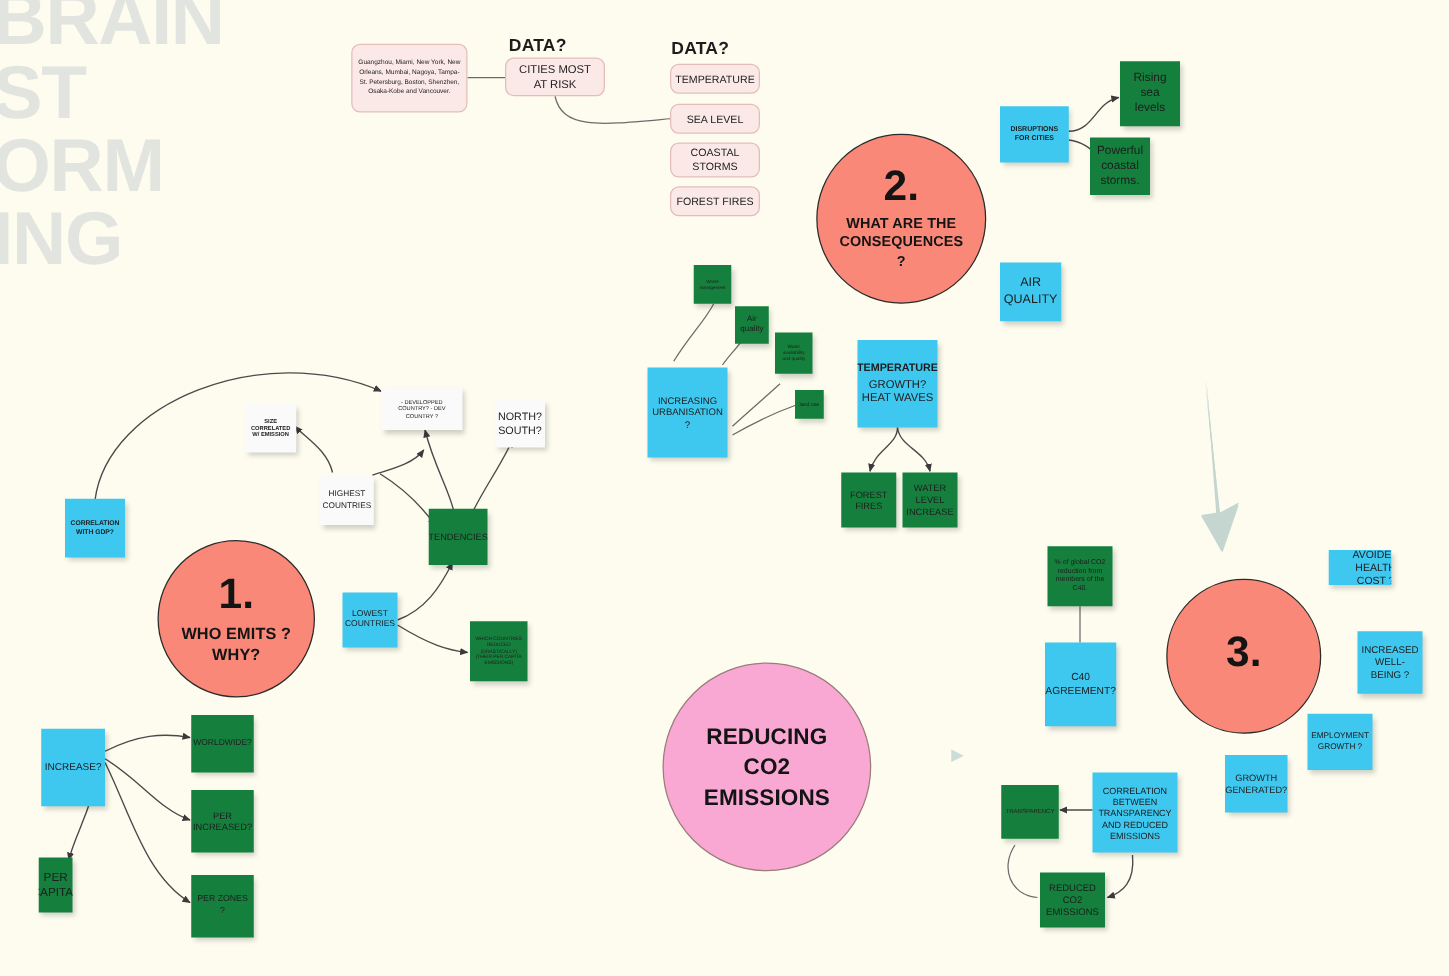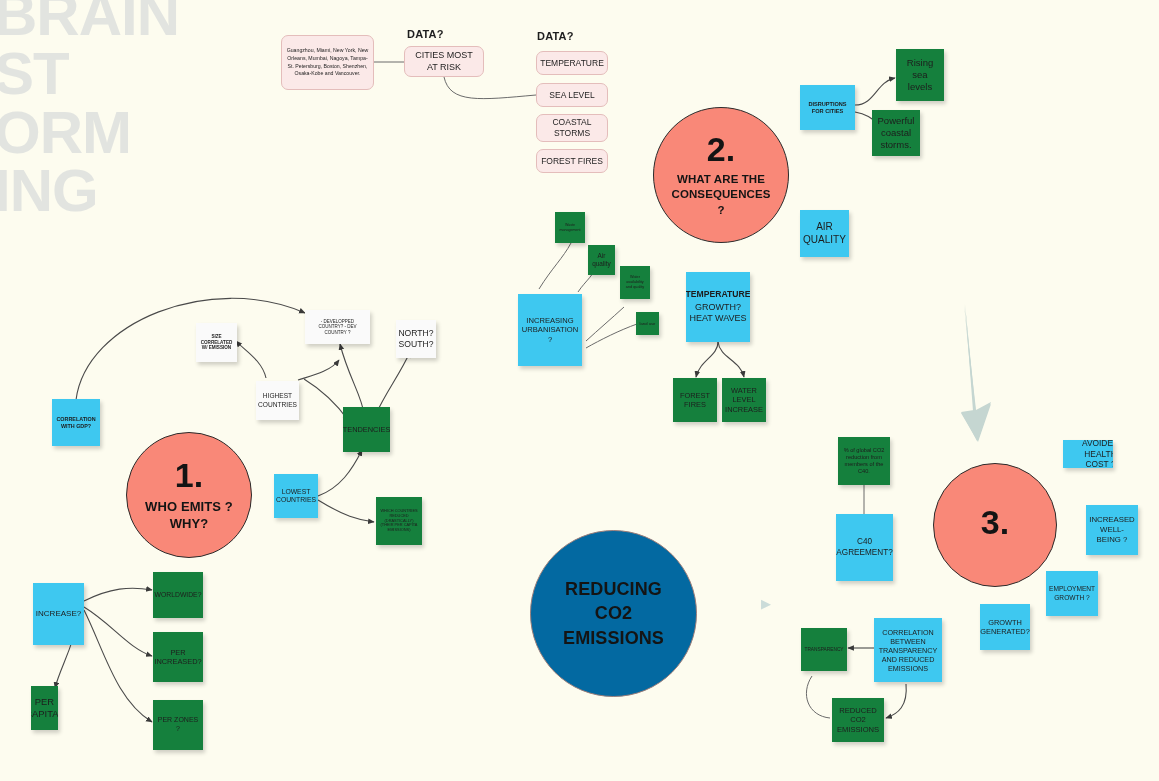--- a/index.html
+++ b/index.html
@@ -24,21 +24,21 @@
   }
 
   
   .circle{
     position:absolute;border-radius:50%;
     display:flex;flex-direction:column;
     align-items:center;justify-content:center;
     text-align:center;box-sizing:border-box;
   }
   .circle.coral{background:#F98878;border:1.6px solid #2b2b2b;}
-  .circle.pink{background:#0369a1;border:1.3px solid #9a7d7a;}
+  .circle.pink{background:#f9a8d4;border:1.3px solid #9a7d7a;}
   .circle .num{font-size:34px;font-weight:bold;color:#141414;line-height:1;margin-bottom:6px;}
   .circle .cap{font-size:11.5px;font-weight:bold;color:#141414;line-height:1.32;padding:0 14px;letter-spacing:.1px;}
   .circle.pink .cap{font-size:18px;line-height:1.35;padding:0 22px;}
 
   
   .note{
     position:absolute;box-sizing:border-box;
     display:flex;align-items:center;justify-content:center;
     text-align:center;
     color:#1d1d1d;
@@ -53,21 +53,21 @@
 
   
   .pill{
     position:absolute;box-sizing:border-box;
     background:#FBE9E8;border:1px solid #E4BDBB;border-radius:7px;
     display:flex;align-items:center;justify-content:center;
     text-align:center;color:#1d1d1d;line-height:1.25;
     padding:2px 4px;
   }
   .lbl{
-    position:absolute;font-size:11px;font-weight:bold;color:#1d1d1d;
+    position:absolute;font-size:14px;font-weight:bold;color:#1d1d1d;
     letter-spacing:.2px;
   }
 
   svg.wires{position:absolute;left:0;top:0;width:1159px;height:781px;pointer-events:none;}
   .wire{fill:none;stroke:#4a4a4a;stroke-width:1.1;}
   .wire-thin{fill:none;stroke:#6b6b6b;stroke-width:1;}
   .playmark{position:absolute;color:#CBDCD9;font-size:13px;}
 </style>
 </head>
 <body>

